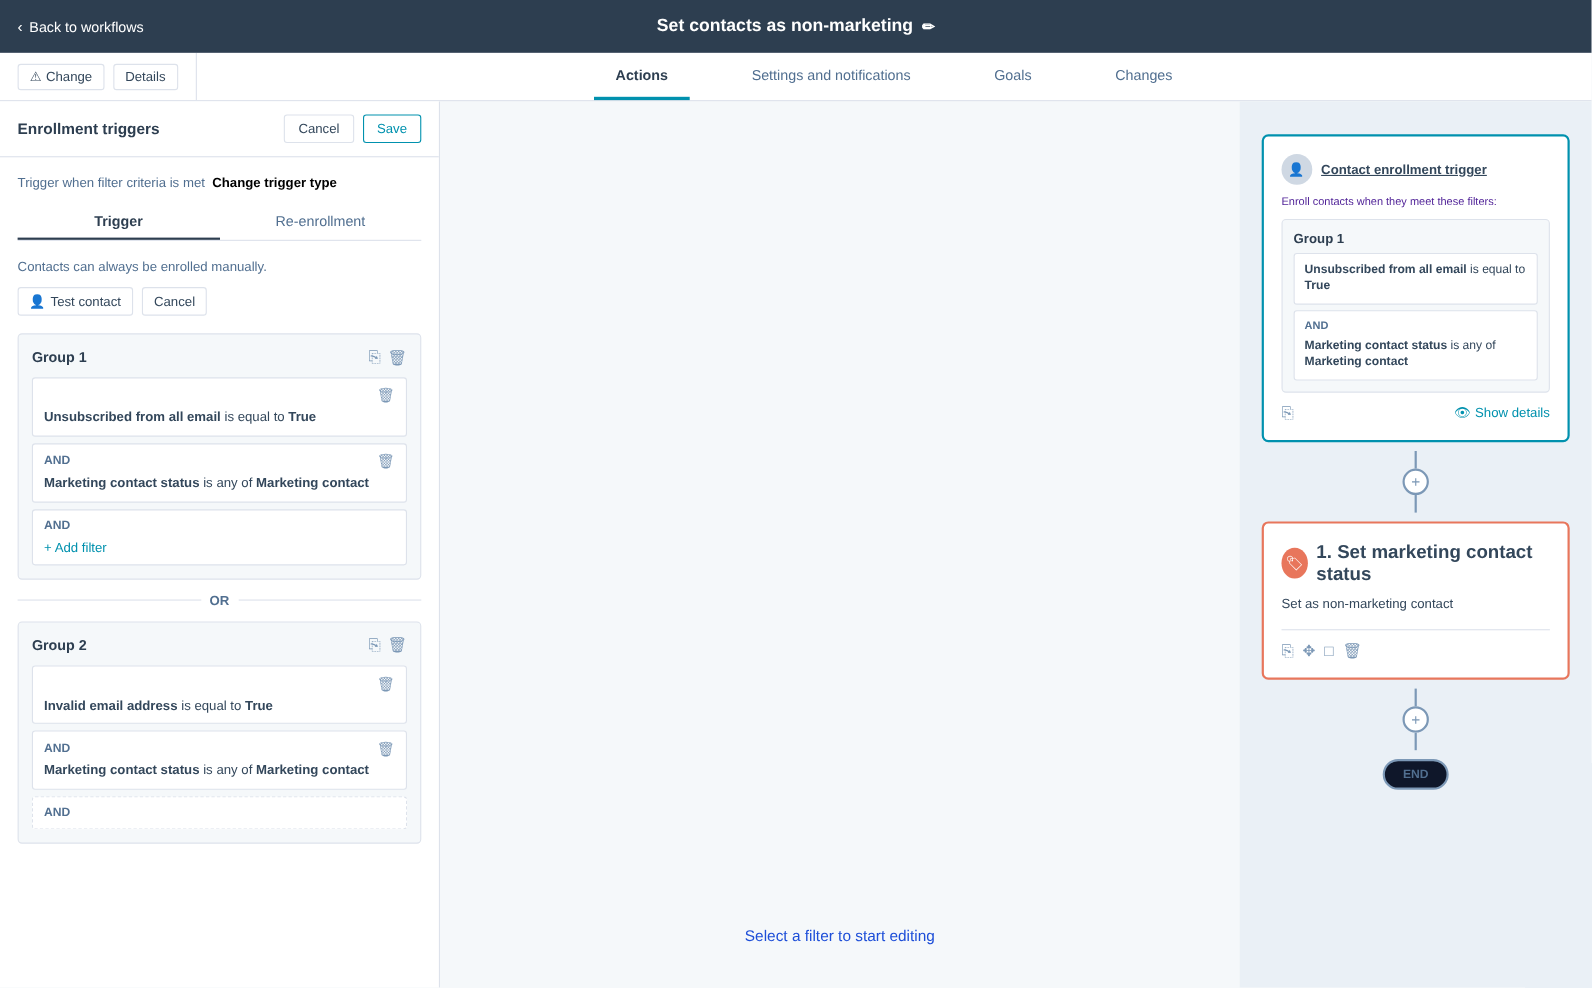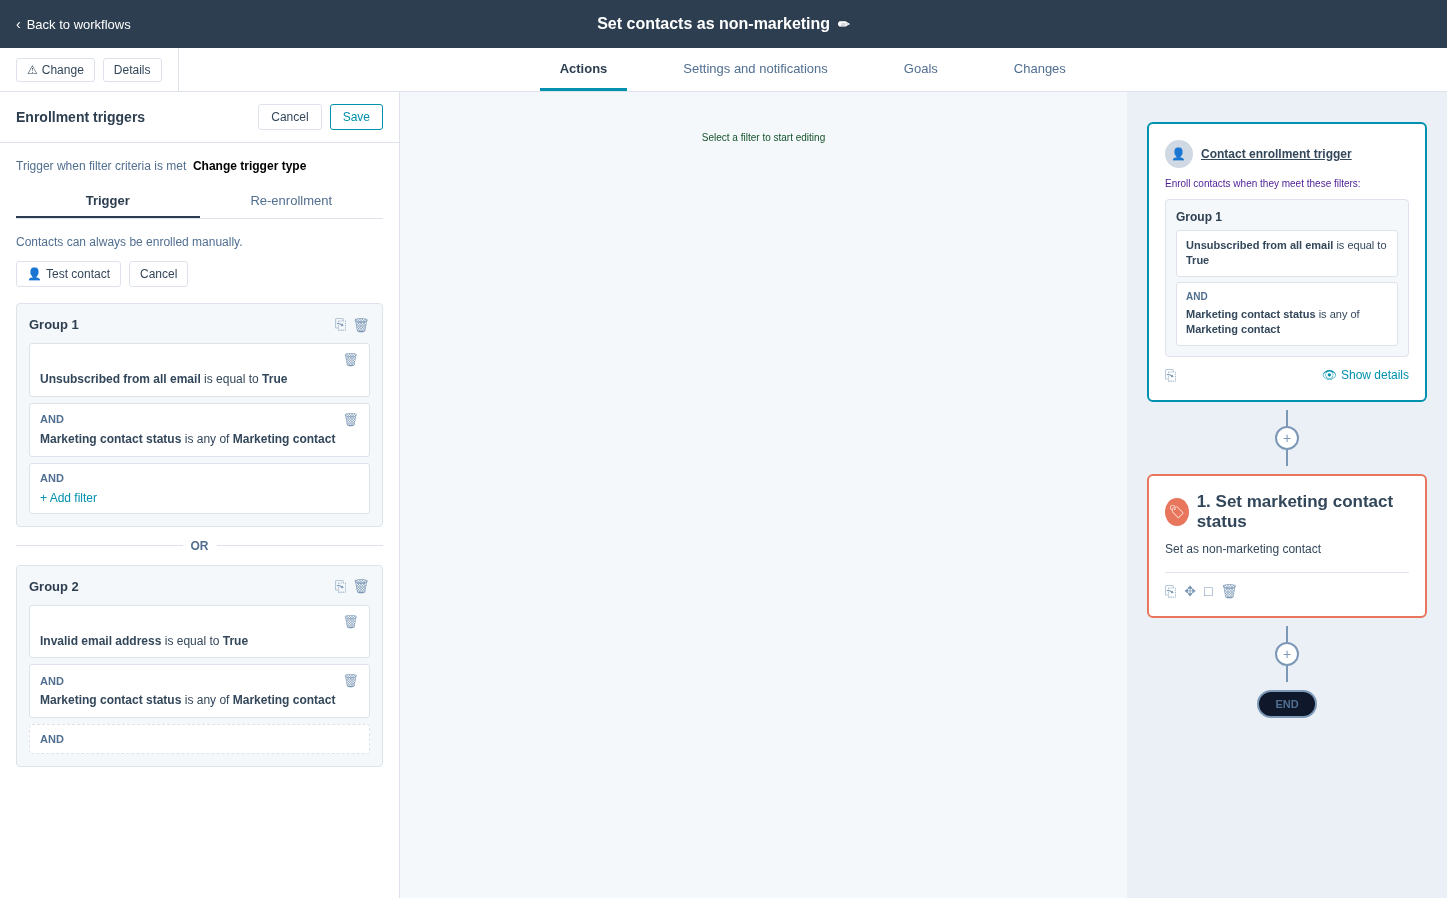--- a/index.html
+++ b/index.html
@@ -167,25 +167,25 @@
       margin: 12px 0; color: #516f90; font-size: 12px; font-weight: 600;
     }
     .or-divider::before, .or-divider::after {
       content: ''; flex: 1; height: 1px; background: #dde2eb;
     }
 
     
     .middle-panel {
       flex: 1;
       display: flex;
-      align-items: flex-start;
+      align-items: flex-end;
       justify-content: center;
       padding: 40px 20px;
-      color: #14532d;
-      font-size: 10px;
+      color: #1d4ed8;
+      font-size: 14px;
     }
 
     
     .right-panel {
       width: 320px;
       background: #eaf0f6;
       overflow-y: auto;
       padding: 30px 20px;
       display: flex;
       flex-direction: column;

